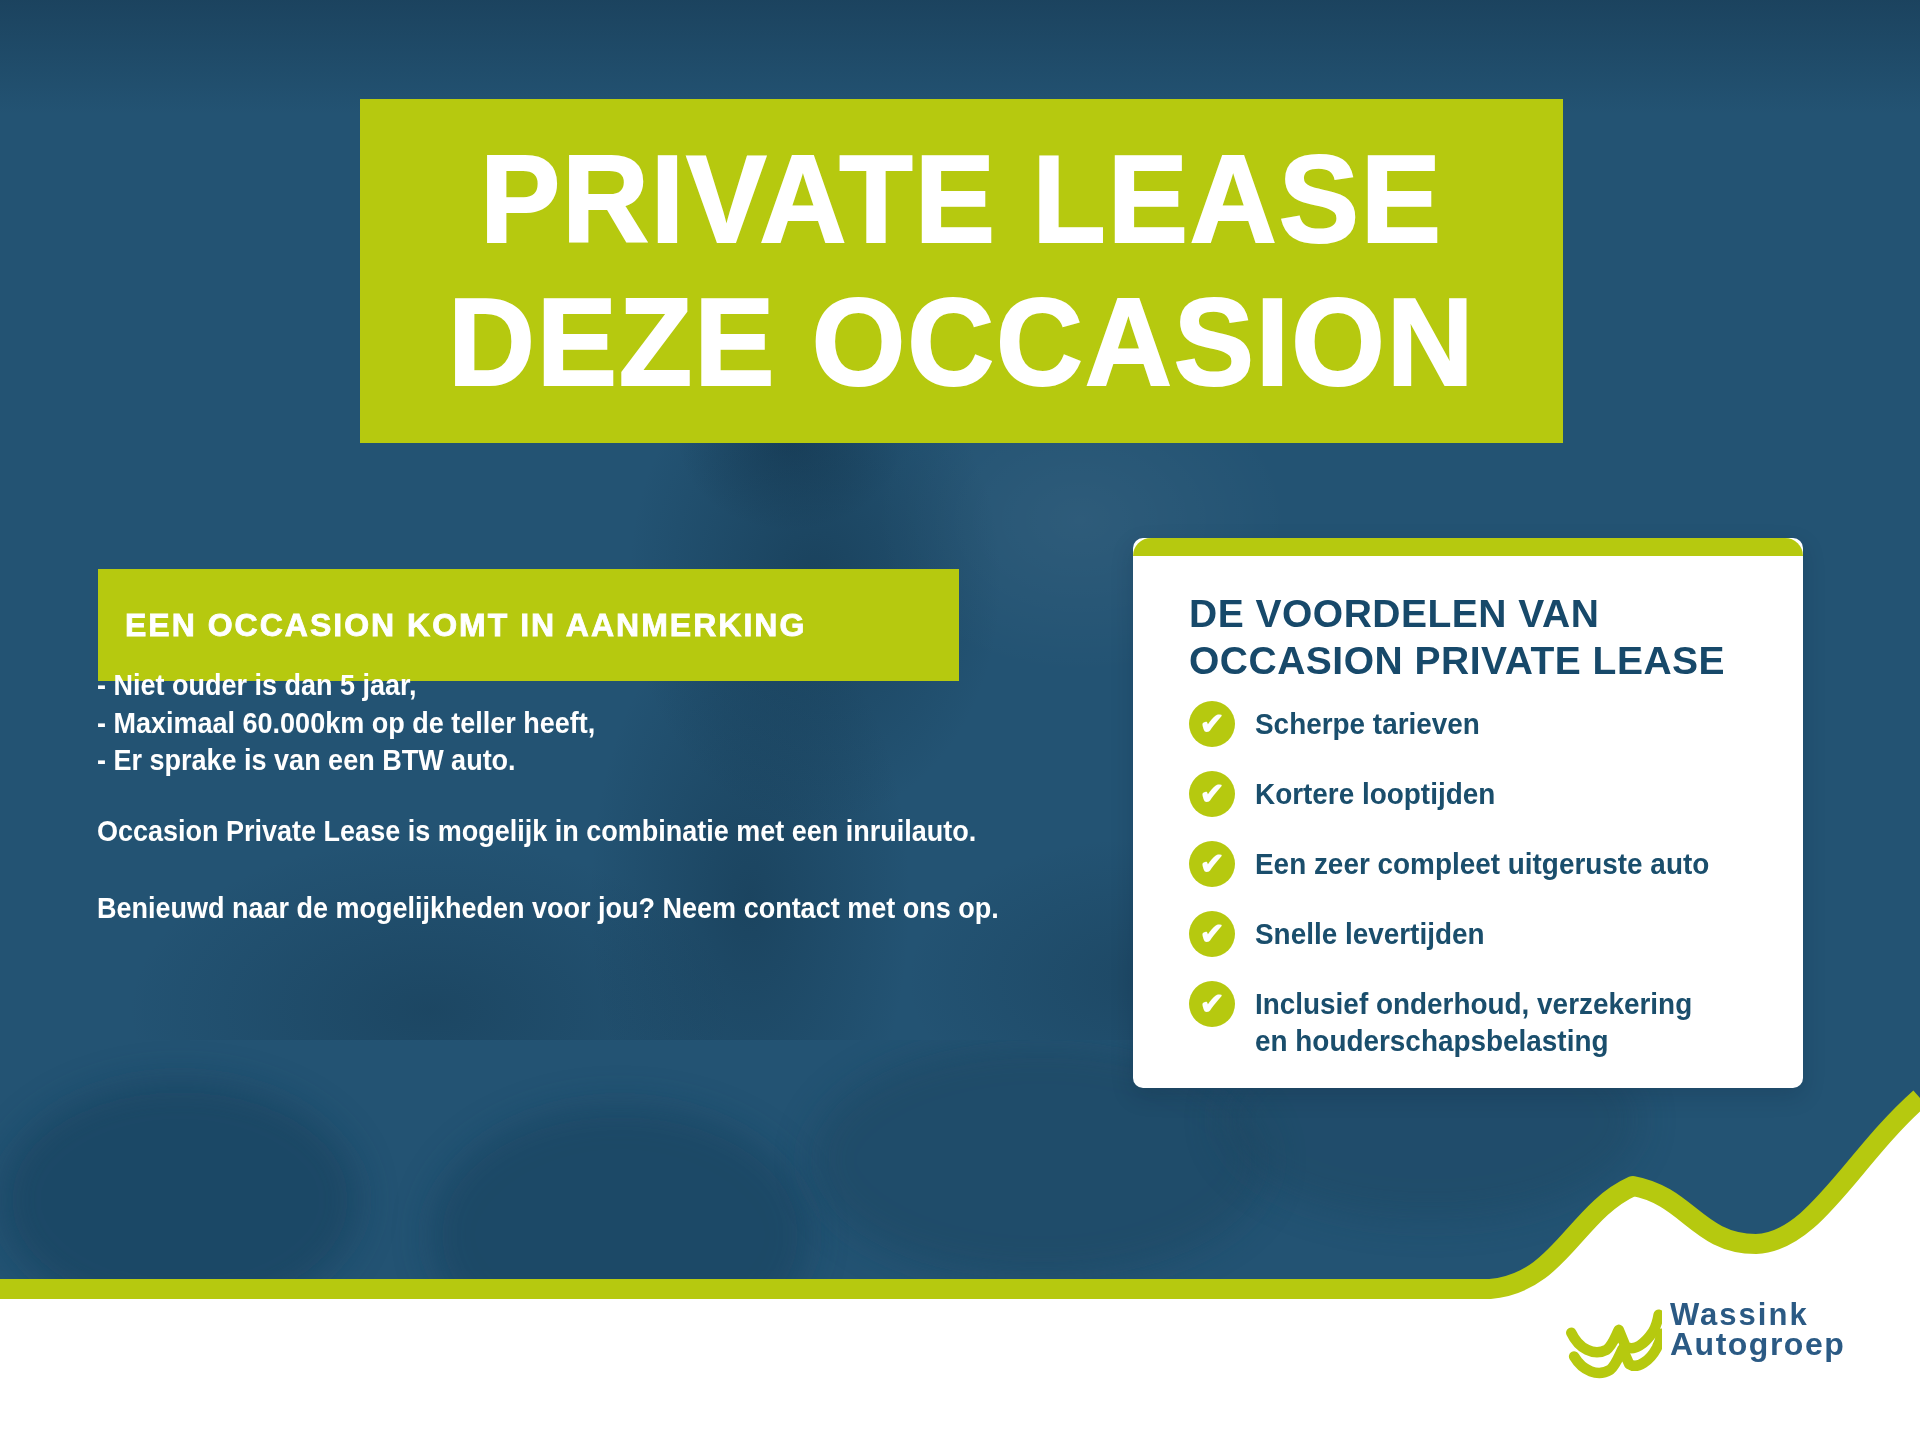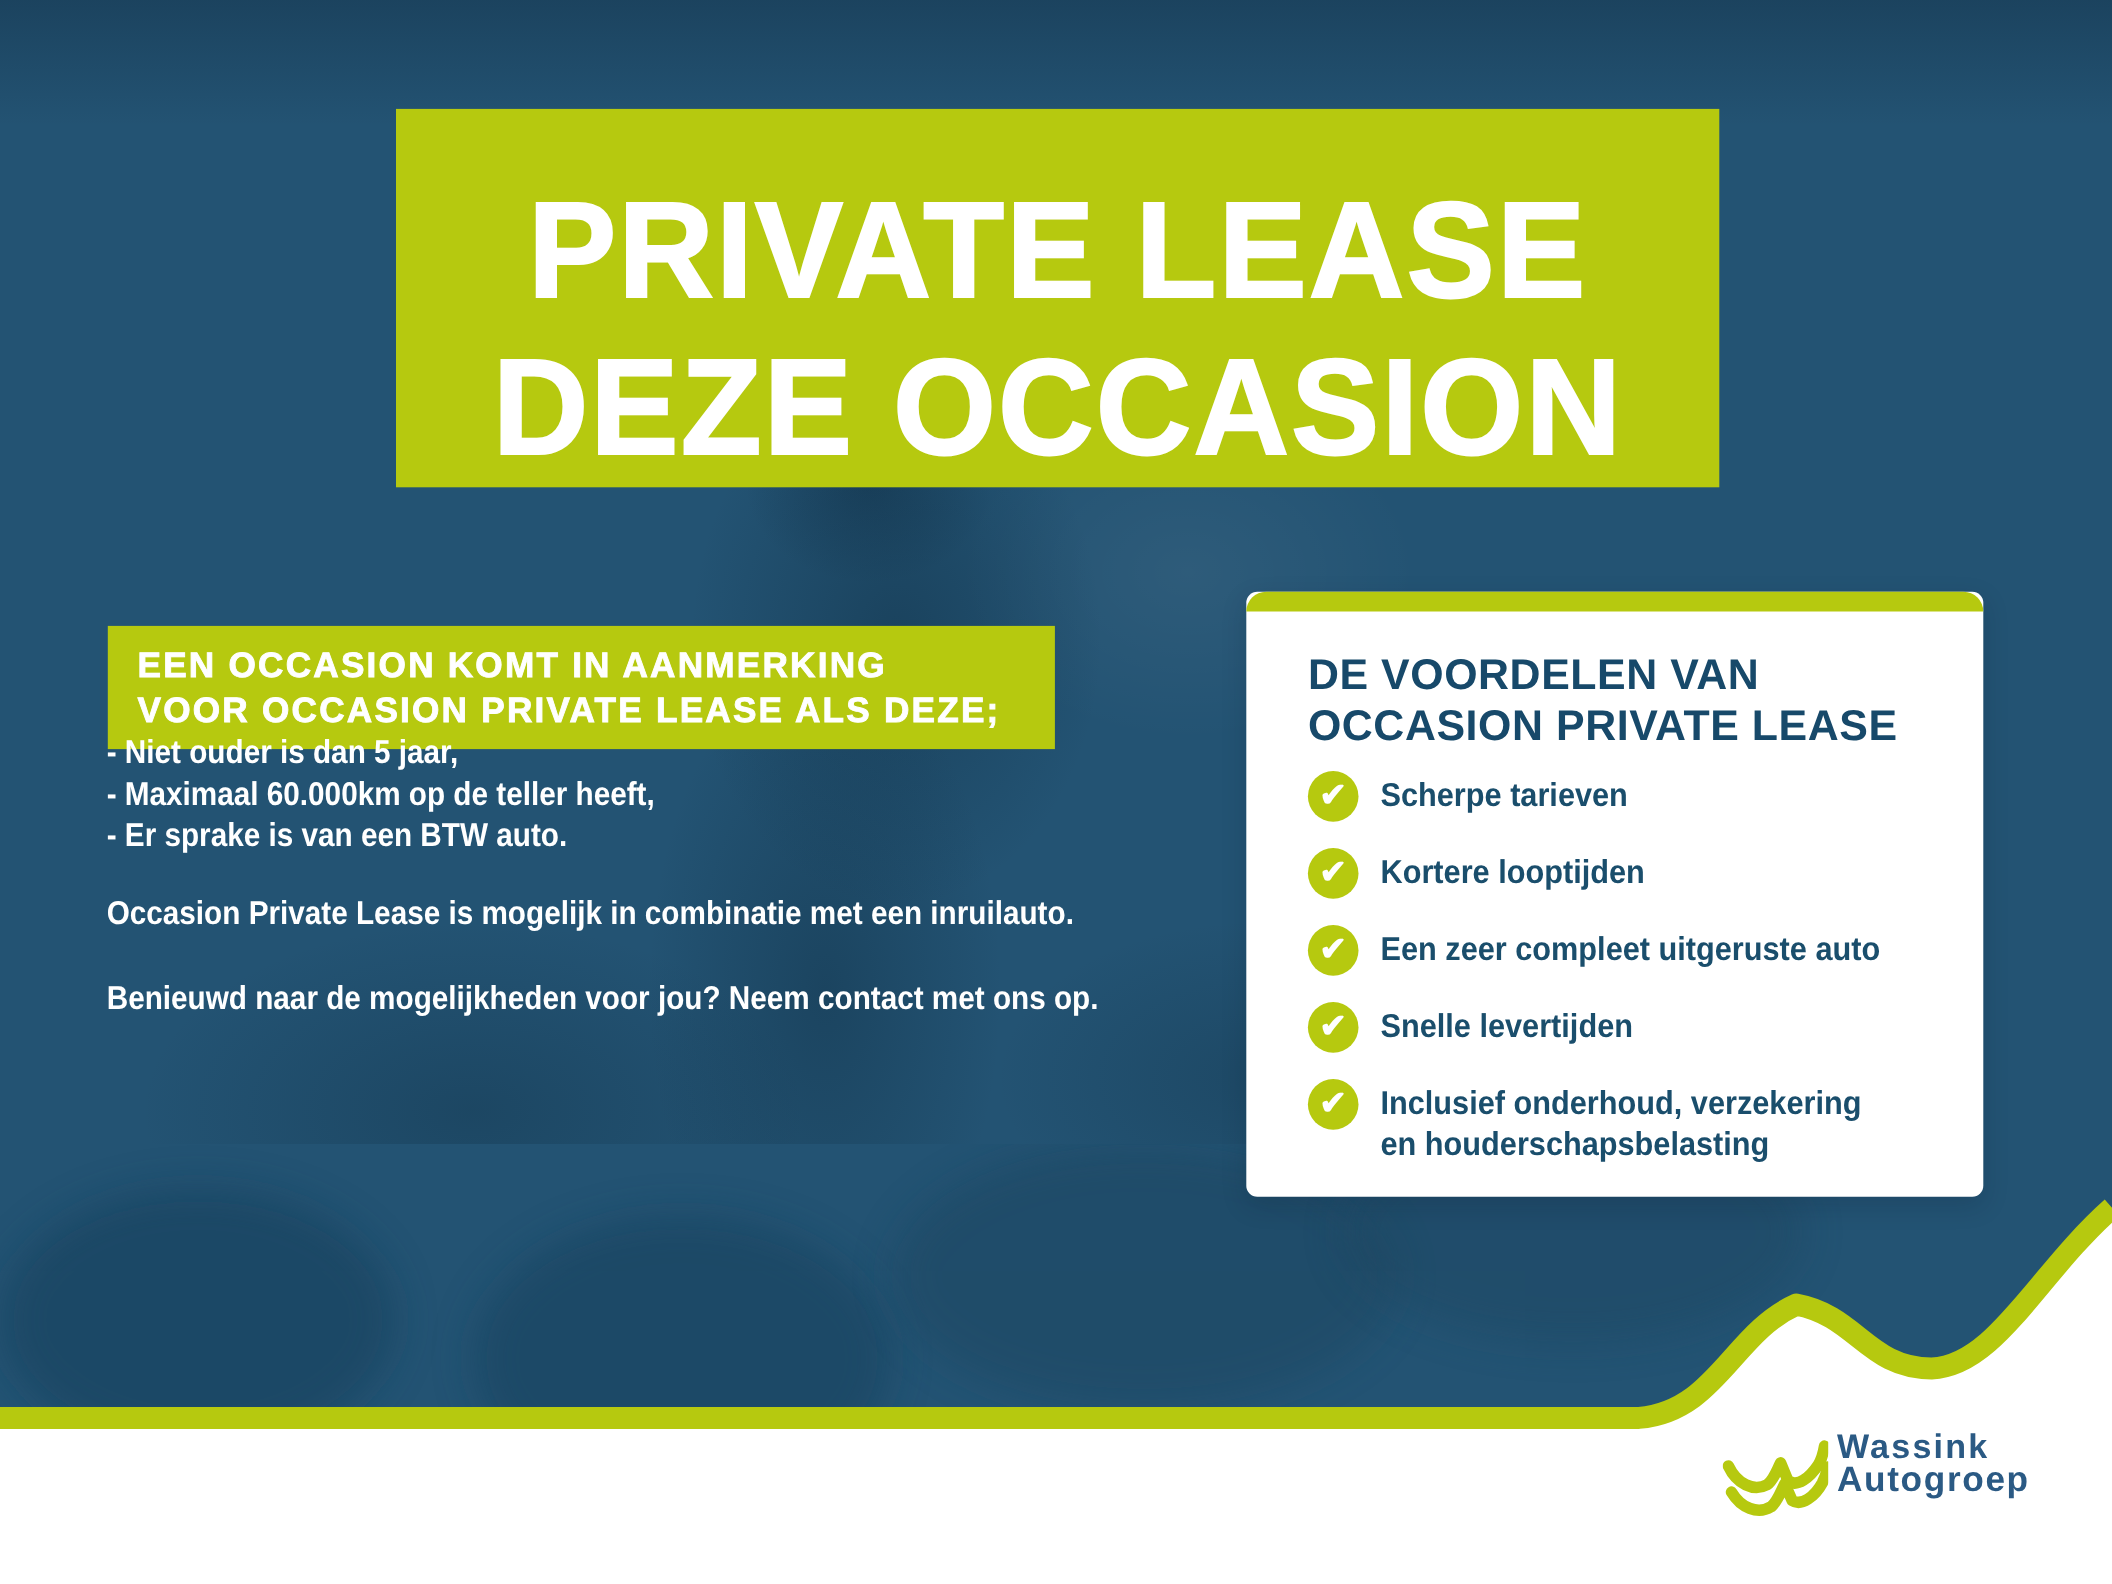--- a/index.html
+++ b/index.html
@@ -28,21 +28,21 @@
       radial-gradient(420px 240px at 430px 1010px, rgba(13,42,62,.30) 0%, rgba(13,42,62,0) 72%),
       radial-gradient(340px 200px at 1150px 980px, rgba(13,42,62,.26) 0%, rgba(13,42,62,0) 72%),
       radial-gradient(300px 220px at 1080px 520px, rgba(255,255,255,.05) 0%, rgba(255,255,255,0) 70%);
   }
   
   .wave{position:absolute;left:0;top:1040px;width:1920px;height:400px;display:block;}
   
   .hero{
     position:absolute;left:360px;top:99px;width:1203px;height:344px;
     background:var(--lime);
-    display:flex;flex-direction:column;justify-content:flex-end;align-items:center;
+    display:flex;flex-direction:column;justify-content:center;align-items:center;
   }
   .hero-line{
     color:var(--white);font-weight:bold;font-size:124px;line-height:143px;
     letter-spacing:2px;-webkit-text-stroke:2px var(--white);
     transform:scaleX(0.97);white-space:nowrap;
   }
   
   .sub{
     position:absolute;left:98px;top:540px;width:861px;height:112px;
     background:var(--lime);box-sizing:border-box;padding-left:27px;
@@ -120,21 +120,20 @@
     <path d="M0,1289 L1490,1289 C1560,1283 1575,1212 1633,1186 C1688,1196 1698,1244 1756,1244 C1814,1242 1852,1158 1920,1098" fill="none" stroke="#b6c90f" stroke-width="20" stroke-linejoin="round"></path>
   </svg>
 
   <header class="hero">
     <div class="hero-line">PRIVATE LEASE</div>
     <div class="hero-line">DEZE OCCASION</div>
   </header>
 
   <section class="sub">
     <div class="sub-line">EEN OCCASION KOMT IN AANMERKING</div>
-    <div class="sub-line">VOOR OCCASION PRIVATE LEASE ALS DEZE;</div>
   </section>
 
   <section class="body-copy">
     <p class="bullet">- Niet ouder is dan 5 jaar,</p>
     <p class="bullet">- Maximaal 60.000km op de teller heeft,</p>
     <p class="bullet">- Er sprake is van een BTW auto.</p>
     <p class="note1">Occasion Private Lease is mogelijk in combinatie met een inruilauto.</p>
     <p class="note2">Benieuwd naar de mogelijkheden voor jou? Neem contact met ons op.</p>
   </section>
 

